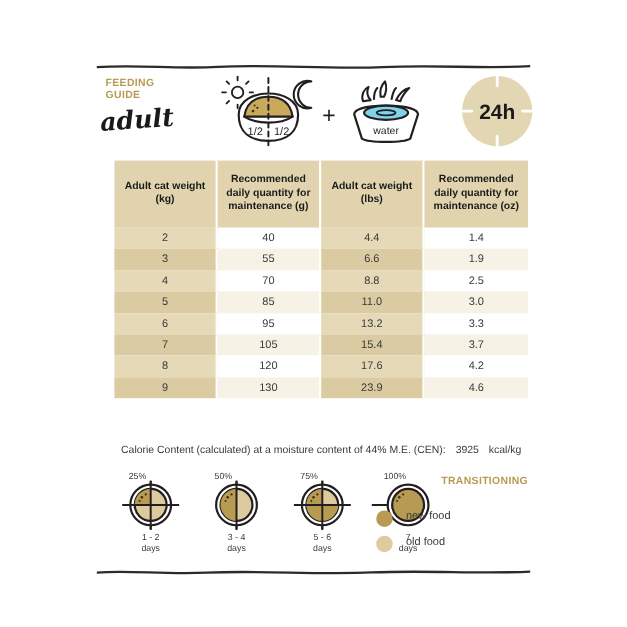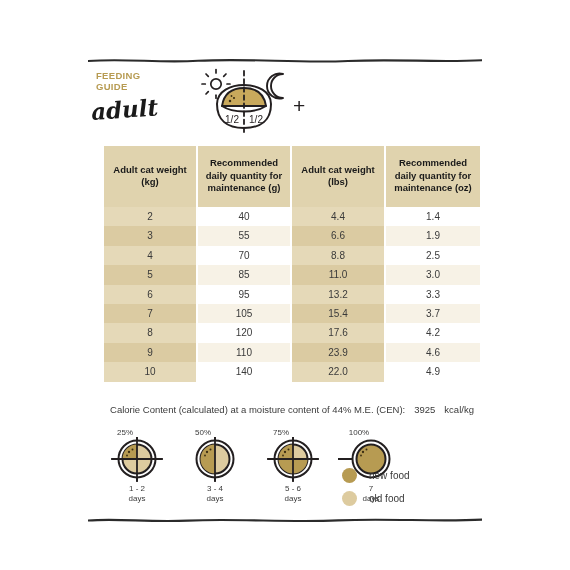--- a/index.html
+++ b/index.html
@@ -209,21 +209,21 @@
     text-transform: uppercase;
   }
   .legend {
     position: absolute;
     right: 18px;
     top: 36px;
     width: 120px;
   }
   .legend-row {
     display: flex;
-    align-items: center;
+    align-items: flex-start;
     gap: 12px;
     height: 23px;
   }
   .legend-dot {
     width: 15px;
     height: 15px;
     border-radius: 50%;
     flex: none;
   }
   .legend-label {
@@ -279,21 +279,51 @@
         <path d="M24,38 C30,42 38,43.5 46,43.5 C54,43.5 62,42 68,38" fill="none" stroke="#231f20" stroke-width="1.9" stroke-linecap="round"></path>
 
         <line x1="46" y1="3" x2="46" y2="64" stroke="#231f20" stroke-width="1.8" stroke-dasharray="4.5,3.6" stroke-linecap="round"></line>
         <text x="34" y="55" font-family="Liberation Sans, sans-serif" font-size="10" fill="#231f20" text-anchor="middle">1/2</text>
         <text x="58" y="55" font-family="Liberation Sans, sans-serif" font-size="10" fill="#231f20" text-anchor="middle">1/2</text>
       </svg>
     </div>
 
     <div class="plus-sign">+</div>
 
-
+    <div class="icon-water">
+      <svg viewBox="0 0 82 64">
+
+        <g fill="none" stroke="#231f20" stroke-width="1.9" stroke-linecap="round" stroke-linejoin="round">
+          <path d="M20,22 C18,16 21,11 25,9 C23,14 24,18 27,21 Z"></path>
+          <path d="M36,18 C35,12 37,7 40,4 C42,9 41,15 39,18 Z"></path>
+          <path d="M50,21 C53,15 58,11 62,10 C58,14 55,18 54,22 Z"></path>
+          <path d="M30,20 C30,15 31,12 33,10"></path>
+          <path d="M46,20 C47,15 48,12 50,10"></path>
+        </g>
+
+        <path d="M12,34 C12,30 20,26 41,26 C62,26 70,30 70,34 L63,56 C57,60 25,60 19,56 Z" fill="#ffffff" stroke="#231f20" stroke-width="2" stroke-linejoin="round"></path>
+
+        <ellipse cx="41" cy="32.5" rx="20" ry="6.4" fill="#7fd4ec" stroke="#231f20" stroke-width="2"></ellipse>
+        <ellipse cx="41" cy="32.5" rx="8.5" ry="2.4" fill="none" stroke="#231f20" stroke-width="1.7"></ellipse>
+        <text x="41" y="52" font-family="Liberation Sans, sans-serif" font-size="9.5" fill="#231f20" text-anchor="middle">water</text>
+      </svg>
+    </div>
+
+    <div class="badge-24h">
+      <svg viewBox="0 0 68 70">
+        <circle cx="34" cy="35" r="32" fill="#e3d6b2"></circle>
+        <g stroke="#ffffff" stroke-width="2.6" stroke-linecap="round">
+          <line x1="34" y1="3.5" x2="34" y2="12"></line>
+          <line x1="34" y1="58" x2="34" y2="66.5"></line>
+          <line x1="2.5" y1="35" x2="11" y2="35"></line>
+          <line x1="57" y1="35" x2="65.5" y2="35"></line>
+        </g>
+        <text x="34" y="42" font-family="Liberation Sans, sans-serif" font-size="19" font-weight="bold" fill="#1a1a1a" text-anchor="middle">24h</text>
+      </svg>
+    </div>
   </div>
 
   <table class="feed-table">
     <thead>
       <tr>
         <th>Adult cat weight (kg)</th>
         <th>Recommended daily quantity for maintenance (g)</th>
         <th>Adult cat weight (lbs)</th>
         <th>Recommended daily quantity for maintenance (oz)</th>
       </tr>
@@ -336,29 +366,23 @@
         <td>3.7</td>
       </tr>
       <tr>
         <td>8</td>
         <td>120</td>
         <td>17.6</td>
         <td>4.2</td>
       </tr>
       <tr class="alt">
         <td>9</td>
-        <td>110</td>
+        <td>130</td>
         <td>23.9</td>
         <td>4.6</td>
-      </tr>
-      <tr>
-        <td>10</td>
-        <td>140</td>
-        <td>22.0</td>
-        <td>4.9</td>
       </tr>
     </tbody>
   </table>
 
   <div class="calorie-line">
     <span>Calorie Content (calculated) at a moisture content of 44% M.E. (CEN):</span><span class="val">3925</span><span class="unit">kcal/kg</span>
   </div>
 
   <div class="transition">
 
@@ -462,20 +486,21 @@
         </div>
         <div class="bowl-days">
           <div>7</div>
           <div>days</div>
         </div>
       </div>
 
     </div>
 
     <div class="trans-head">
+      <div>TRANSITIONING</div>
     </div>
 
     <div class="legend">
       <div class="legend-row">
         <div class="legend-dot" style="background:#b79b52"></div>
         <div class="legend-label">new food</div>
       </div>
       <div class="legend-row">
         <div class="legend-dot" style="background:#ddcb9f"></div>
         <div class="legend-label">old food</div>

